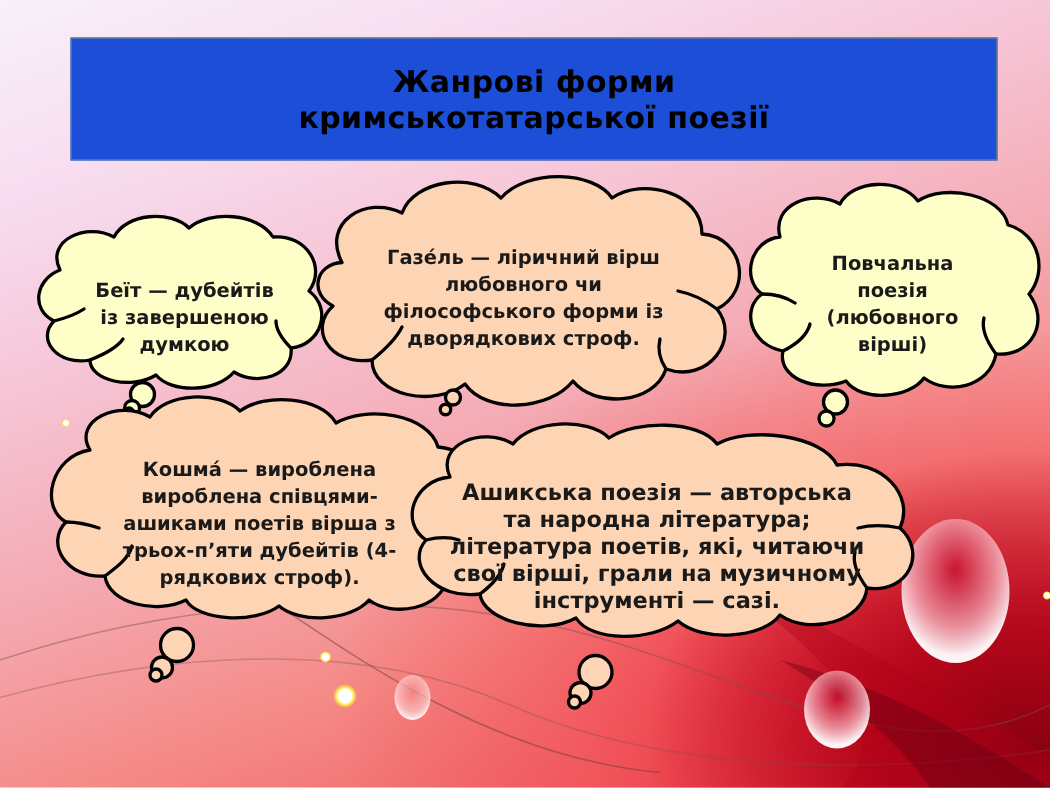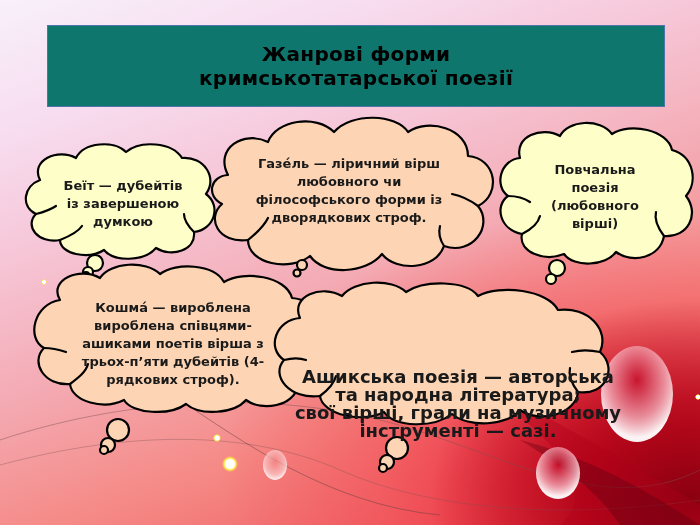--- a/index.html
+++ b/index.html
@@ -10,33 +10,33 @@
       radial-gradient(ellipse 260px 200px at 690px 500px, #8a0010 0%, rgba(170,0,20,0.85) 40%, rgba(220,30,50,0) 100%),
       radial-gradient(ellipse 400px 260px at 620px 470px, rgba(235,20,45,0.9) 0%, rgba(240,60,70,0.4) 60%, rgba(240,80,80,0) 100%),
       linear-gradient(160deg, #f8f0fb 0%, #f7dcef 18%, #f6c5d6 34%, #f4aab3 52%, #f58a86 70%, #f1676a 86%, #ea4a54 100%);
   }
   .slide { position:absolute; inset:0; }
   .deco { position:absolute; inset:0; pointer-events:none; }
 
   .title-box {
     position:absolute; left:47px; top:25px; width:136px; height:82px;
     width:618px;
-    background:#0f766e;
+    background:#1d4ed8;
     border:1.5px solid #4f75a8;
     box-sizing:border-box;
     display:flex; flex-direction:column; align-items:center; justify-content:center;
     font-family:"DejaVu Sans", sans-serif; font-weight:bold;
     font-size:20px; line-height:24px; color:#000; letter-spacing:0.3px;
   }
 
   .cloud-text {
     position:absolute; text-align:center; color:#1a1a1a;
     font-family:"DejaVu Sans", "Liberation Sans", sans-serif; font-weight:bold;
     font-size:13px; line-height:18px;
-    display:flex; flex-direction:column; justify-content:center; align-items:center;
+    display:flex; flex-direction:column; justify-content:flex-end; align-items:center;
   }
   .cloud-text span { display:block; white-space:nowrap; }
 </style>
 </head>
 <body>
 
 <div class="slide">
 
   <svg class="deco" width="700" height="525" viewBox="0 0 700 525">
     <defs>
@@ -152,20 +152,21 @@
   </div>
 
   <div class="cloud-text" style="left:58px; top:293px; width:230px; height:102px;">
     <span>Кошма́ — вироблена</span>
     <span>вироблена співцями-</span>
     <span>ашиками поетів вірша з</span>
     <span>трьох-п’яти дубейтів (4-</span>
     <span>рядкових строф).</span>
   </div>
 
-  <div class="cloud-text" style="left:316px; top:311px; width:284px; height:98px; font-size:18px;margin-top:44px;">
+  <div class="cloud-text" style="left:296px; top:311px; width:284px; height:98px; font-size:15px;">
     <span>Ашикська поезія — авторська</span>
     <span>та народна література;</span>
+    <span>література поетів, які, читаючи</span>
     <span>свої вірші,  грали на музичному</span>
     <span>інструменті — сазі.</span>
   </div>
 
 </div>
 
 </body></html>

